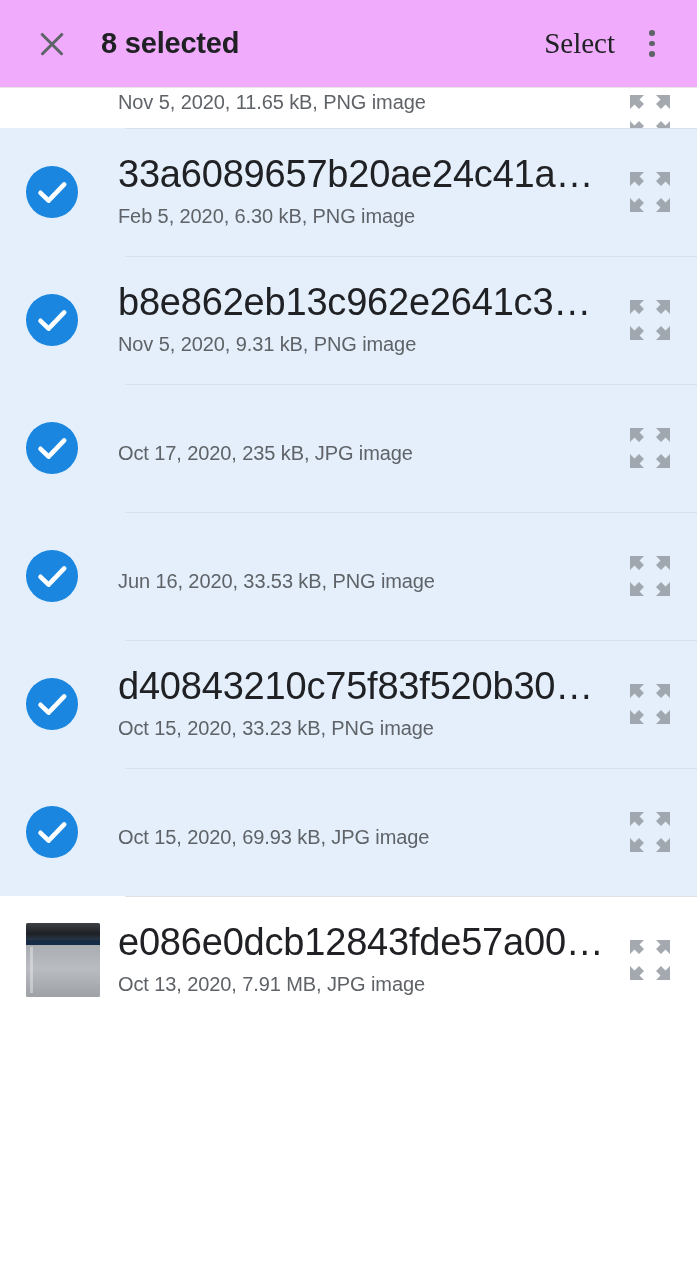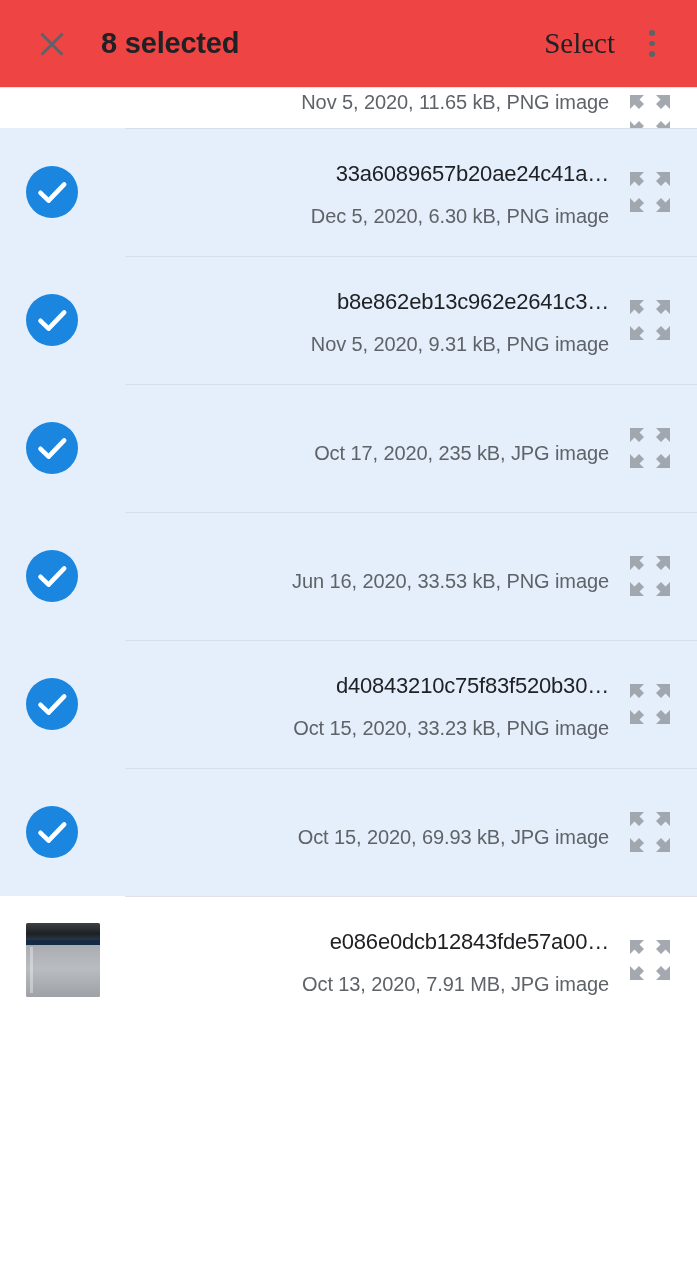--- a/index.html
+++ b/index.html
@@ -11,21 +11,21 @@
     width: 697px;
     height: 1280px;
     font-family: "Liberation Sans", sans-serif;
     overflow: hidden;
     position: relative;
   }
 
   
   .appbar {
     height: 88px;
-    background: #ef4444;
+    background: #f0abfc;
     display: flex;
     align-items: center;
     position: relative;
     box-sizing: border-box;
     padding: 0 22px 0 26px;
     border-bottom: 1px solid #e6e6e6;
   }
   .icon-btn {
     width: 52px;
     height: 52px;
@@ -88,21 +88,20 @@
     width: 5.5px;
     height: 5.5px;
     border-radius: 50%;
     background: #5f6368;
   }
 
   
   .list {
     position: relative;
     background: #86efac;
-    text-align: right;
   }
   .row {
     position: relative;
     height: 128px;
     display: flex;
     align-items: center;
     box-sizing: border-box;
     padding-left: 26px;
     padding-right: 20px;
     background: #ffffff;
@@ -172,21 +171,21 @@
     background: rgba(255,255,255,0.35);
   }
 
   .row-text {
     flex: 1 1 auto;
     min-width: 0;
     margin-left: 18px;
     padding-right: 14px;
   }
   .row-name {
-    font-size: 22px;
+    font-size: 38px;
     color: #202124;
     line-height: 38px;
     letter-spacing: -0.2px;
     white-space: nowrap;
     overflow: hidden;
     text-overflow: clip;
   }
   .row-meta {
     font-size: 20px;
     color: #5f6368;
@@ -252,21 +251,21 @@
     <div class="lead">
               <div class="check">
 
   <svg width="52" height="52" viewBox="0 0 52 52" aria-hidden="true">
     <path d="M14.5 26.8 L22.6 34.6 L38.2 18.4" fill="none" stroke="#ffffff" stroke-width="4.6" stroke-linecap="round" stroke-linejoin="round"></path>
   </svg>
               </div>
             </div>
     <div class="row-text">
       <div class="row-name">33a6089657b20ae24c41a…</div>
-      <div class="row-meta">Dec 5, 2020, 6.30 kB, PNG image</div>
+      <div class="row-meta">Feb 5, 2020, 6.30 kB, PNG image</div>
     </div>
     <div class="expand">
       
   <svg width="54" height="54" viewBox="0 0 54 54" aria-hidden="true">
     <g fill="#9aa0a6">
 
       <path d="M7 7 L21 7 L16.5 11.5 L21 16 L16 21 L11.5 16.5 L7 21 Z"></path>
 
       <path d="M47 7 L47 21 L42.5 16.5 L38 21 L33 16 L37.5 11.5 L33 7 Z"></path>
 

